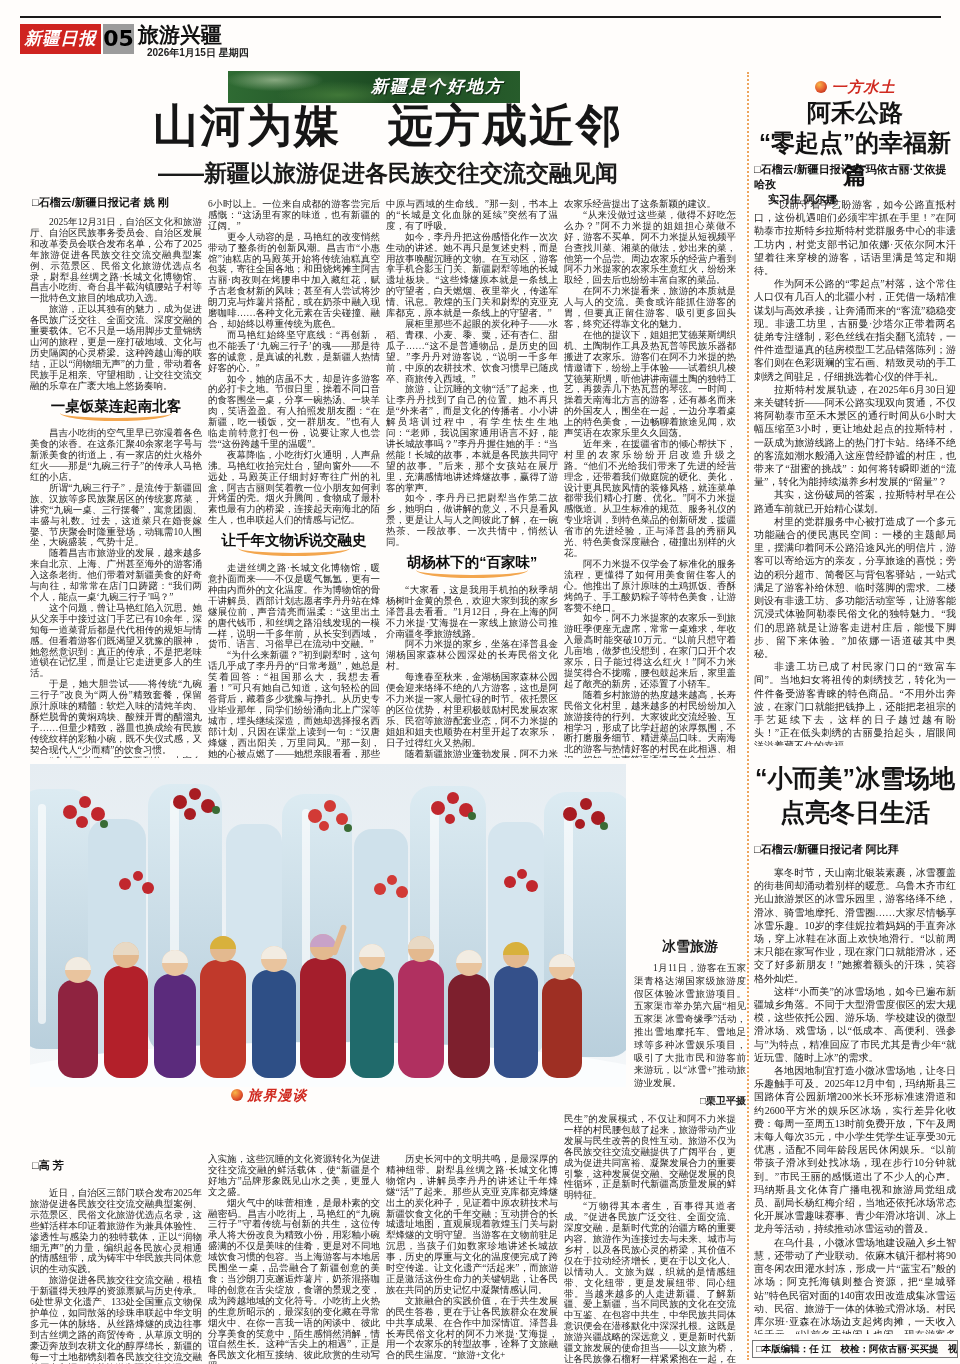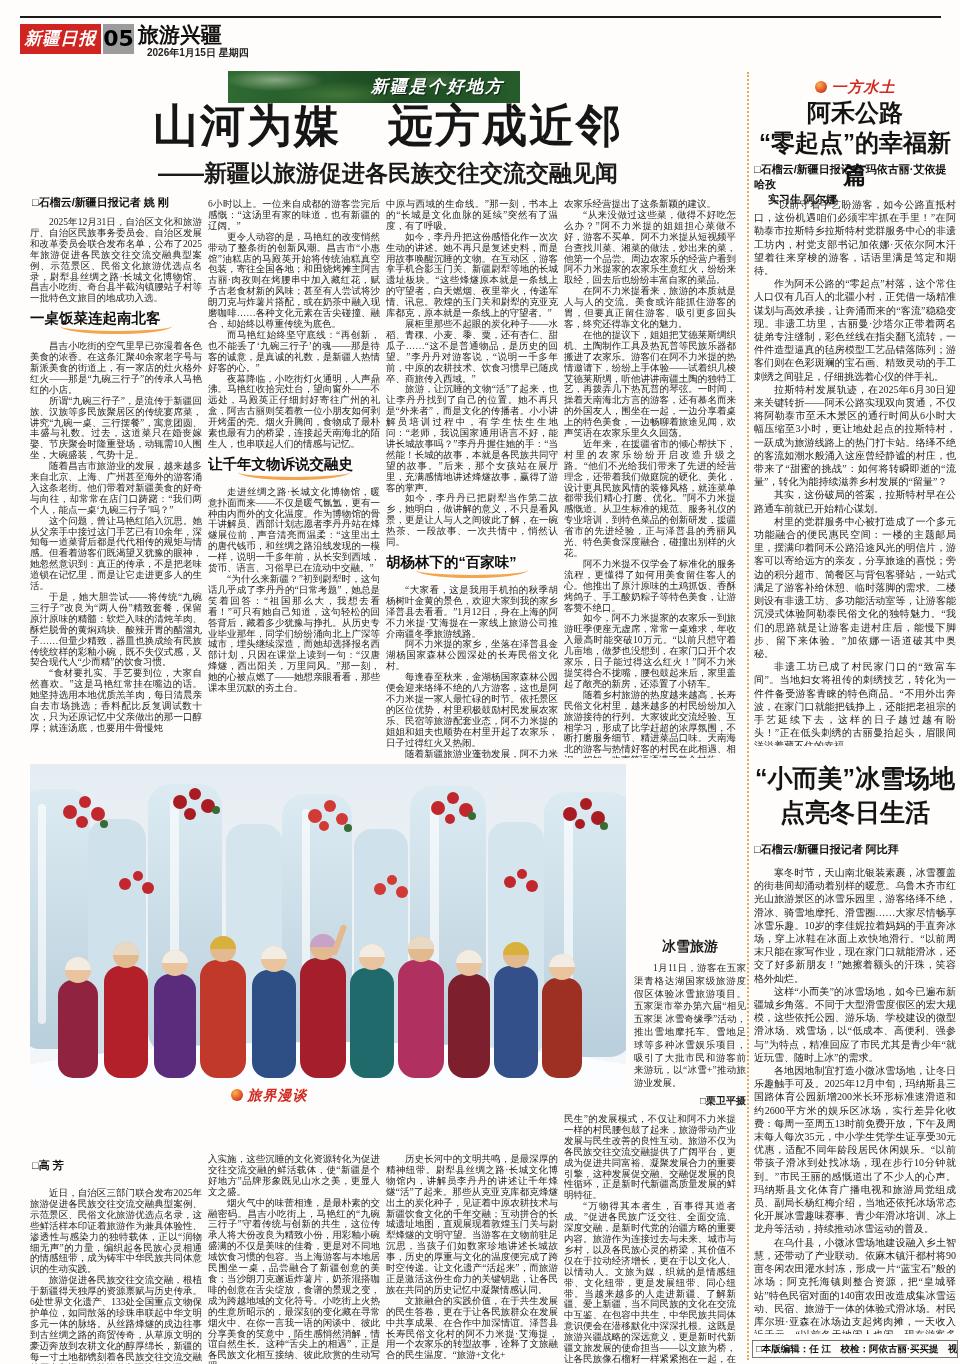--- a/index.html
+++ b/index.html
@@ -31,21 +31,21 @@
      font-family:"Liberation Sans",sans-serif;font-weight:900;font-size:45px;letter-spacing:2px;color:#161616;}
   .main-dek{left:30px;top:158px;width:716px;text-align:center;
      font-family:"Liberation Sans",sans-serif;font-weight:bold;font-size:23px;color:#1a1a1a;}
   .byline{font-family:"Liberation Sans",sans-serif;font-weight:bold;font-size:11px;color:#111;}
   .byline-main{left:32px;top:195px;}
   
   .tcol{width:172px;font-size:9.5px;line-height:10.9px;text-align:justify;overflow:hidden;}
   .para{margin:0;text-indent:2em;}
   .para.cont{text-indent:0;}
   .colhead{font-family:"Liberation Sans",sans-serif;font-weight:bold;font-size:14.5px;
-     margin:9px 0 7px;color:#0e0e0e;text-indent:0;}
+     text-align:center;margin:9px 0 7px;color:#0e0e0e;text-indent:0;}
   .colhead span{display:inline-block;padding-bottom:2px;}
   .colhead::after{content:"";display:block;width:112px;height:5px;margin:0 auto;
      border-bottom:3px solid #f3a64e;border-radius:50% / 0 0 100% 100%;}
   
   .photo-frame{left:30px;top:764px;width:596px;height:323px;overflow:hidden;}
   .caption{left:634px;top:938px;width:112px;}
   .caption-title{font-family:"Liberation Sans",sans-serif;font-weight:900;font-size:14px;text-align:center;margin-bottom:6px;}
   .caption-body{font-size:9.5px;line-height:12.8px;text-align:justify;text-indent:2em;}
   .caption-credit{font-family:"Liberation Sans",sans-serif;font-weight:bold;font-size:10px;text-align:right;margin-top:4px;}
   
@@ -82,32 +82,34 @@
   <div class="abs green-banner">
     <span>新疆是个好地方</span>
   </div>
 
   <div class="abs main-headline">山河为媒　远方成近邻</div>
   <div class="abs main-dek">——新疆以旅游促进各民族交往交流交融见闻</div>
   <div class="abs byline byline-main">□石榴云/新疆日报记者 姚 刚</div>
 
   <div class="abs tcol" style="left:30px;top:217px;height:541px;">
       <p class="para">2025年12月31日，自治区文化和旅游厅、自治区民族事务委员会、自治区发展和改革委员会联合发布名单，公布了2025年旅游促进各民族交往交流交融典型案例、示范景区、民俗文化旅游优选点名录，尉犁县丝绸之路·长城文化博物馆、昌吉小吃街、奇台县半截沟镇腰站子村等一批特色文旅目的地成功入选。</p>
+      <p class="para">旅游，正以其独有的魅力，成为促进各民族广泛交往、全面交流、深度交融的重要载体。它不只是一场用脚步丈量锦绣山河的旅程，更是一座打破地域、文化与历史隔阂的心灵桥梁。这种跨越山海的联结，正以“润物细无声”的力量，带动着各民族手足相亲、守望相助，让交往交流交融的乐章在广袤大地上悠扬奏响。</p>
       <div class="colhead"><span>一桌饭菜连起南北客</span></div>
       <p class="para">昌吉小吃街的空气里早已弥漫着各色美食的浓香。在这条汇聚40余家老字号与新派美食的街道上，有一家店的灶火格外红火——那是“九碗三行子”的传承人马艳红的小店。</p>
       <p class="para">所谓“九碗三行子”，是流传于新疆回族、汉族等多民族聚居区的传统宴席菜，讲究“九碗一桌、三行摆餐”，寓意团圆、丰盛与礼数。过去，这道菜只在婚丧嫁娶、节庆聚会时隆重登场，动辄需10人围坐，大碗盛装，气势十足。</p>
       <p class="para">随着昌吉市旅游业的发展，越来越多来自北京、上海、广州甚至海外的游客涌入这条老街。他们带着对新疆美食的好奇与向往，却常常在店门口踌躇：“我们两个人，能点一桌‘九碗三行子’吗？”</p>
       <p class="para">这个问题，曾让马艳红陷入沉思。她从父亲手中接过这门手艺已有10余年，深知每一道菜背后都是代代相传的规矩与情感。但看着游客们既渴望又犹豫的眼神，她忽然意识到：真正的传承，不是把老味道锁在记忆里，而是让它走进更多人的生活。</p>
       <p class="para">于是，她大胆尝试——将传统“九碗三行子”改良为“两人份”精致套餐，保留原汁原味的精髓：软烂入味的清炖羊肉、酥烂脱骨的黄焖鸡块、酸辣开胃的醋溜丸子……但量少精致，器皿也换成绘有民族传统纹样的彩釉小碗，既不失仪式感，又契合现代人“少而精”的饮食习惯。</p>
       <p class="para">“食材要扎实、手艺要到位，大家自然喜欢。”这是马艳红常挂在嘴边的话。她坚持选用本地优质羔羊肉，每日清晨亲自去市场挑选；香料配比反复调试数十次，只为还原记忆中父亲做出的那一口醇厚；就连汤底，也要用牛骨慢炖</p>
     </div>
   <div class="abs tcol" style="left:208px;top:199px;height:559px;">
       <p class="para cont">6小时以上。一位来自成都的游客尝完后感慨：“这汤里有家的味道，也有新疆的辽阔。”</p>
       <p class="para">更令人动容的是，马艳红的改变悄然带动了整条街的创新风潮。昌吉市“小惠馆”油糕店的马殿英开始将传统油糕真空包装，寄往全国各地；和田烧烤摊主阿吉古丽·肉孜则在烤腰串中加入藏红花，赋予古老食材新的风味；甚至有人尝试将沙朗刀克与炸薯片搭配，或在奶茶中融入现磨咖啡……各种文化元素在舌尖碰撞、融合，却始终以尊重传统为底色。</p>
       <p class="para">而马艳红始终坚守底线：“再创新，也不能丢了‘九碗三行子’的魂——那是待客的诚意，是真诚的礼数，是新疆人热情好客的心。”</p>
+      <p class="para">如今，她的店虽不大，却是许多游客的必打卡之地。节假日里，操着不同口音的食客围坐一桌，分享一碗热汤、一块羊肉，笑语盈盈。有人拍照发朋友圈：“在新疆，吃一顿饭，交一群朋友。”也有人临走前特意打包一份，说要让家人也尝尝“这份跨越千里的温暖”。</p>
       <p class="para">夜幕降临，小吃街灯火通明，人声鼎沸。马艳红收拾完灶台，望向窗外——不远处，马殿英正仔细封好寄往广州的礼盒，阿吉古丽则笑着教一位小朋友如何剥开烤蛋的壳。烟火升腾间，食物成了最朴素也最有力的桥梁，连接起天南海北的陌生人，也串联起人们的情感与记忆。</p>
       <div class="colhead"><span>让千年文物诉说交融史</span></div>
       <p class="para">走进丝绸之路·长城文化博物馆，暖意扑面而来——不仅是暖气氤氲，更有一种由内而外的文化温度。作为博物馆的骨干讲解员、西部计划志愿者李丹丹站在烽燧展位前，声音清亮而温柔：“这里出土的唐代钱币，和丝绸之路沿线发现的一模一样，说明一千多年前，从长安到西域，货币、语言、习俗早已在流动中交融。”</p>
       <p class="para">“为什么来新疆？”初到尉犁时，这句话几乎成了李丹丹的“日常考题”，她总是笑着回答：“祖国那么大，我想去看看！”可只有她自己知道，这句轻松的回答背后，藏着多少犹豫与挣扎。从历史专业毕业那年，同学们纷纷涌向北上广深等城市，埋头继续深造，而她却选择报名西部计划，只因在课堂上读到一句：“汉唐烽燧，西出阳关，万里同风。”那一刻，她的心被点燃了——她想亲眼看看，那些课本里沉默的夯土台。</p>
     </div>
   <div class="abs tcol" style="left:386px;top:199px;height:559px;">
       <p class="para cont">中原与西域的生命线。”那一刻，书本上的“长城是文化血脉的延续”突然有了温度，有了呼吸。</p>
       <p class="para">如今，李丹丹把这份感悟化作一次次生动的讲述。她不再只是复述史料，而是用故事唤醒沉睡的文物。在互动区，游客拿手机合影玉门关、新疆尉犁等地的长城遗址板块。“这些烽燧原本就是一条线上的守望者，白天燃烟、夜里举火，传递军情、讯息。敦煌的玉门关和尉犁的克亚克库都克，原本就是一条线上的守望者。”</p>
       <p class="para">展柜里那些不起眼的炭化种子——水稻、青稞、小麦、黍、粟，还有杏仁、甜瓜子……“这不是普通物品，是历史的回望。”李丹丹对游客说，“说明一千多年前，中原的农耕技术、饮食习惯早已随戍卒、商旅传入西域。”</p>
       <p class="para">旅游，让沉睡的文物“活”了起来，也让李丹丹找到了自己的位置。她不再只是“外来者”，而是文化的传播者。小小讲解员培训过程中，有学生怯生生地问：“老师，我说国家通用语言不好，能讲长城故事吗？”李丹丹握住她的手：“当然能！长城的故事，本就是各民族共同守望的故事。”后来，那个女孩站在展厅里，充满感情地讲述烽燧故事，赢得了游客的掌声。</p>

